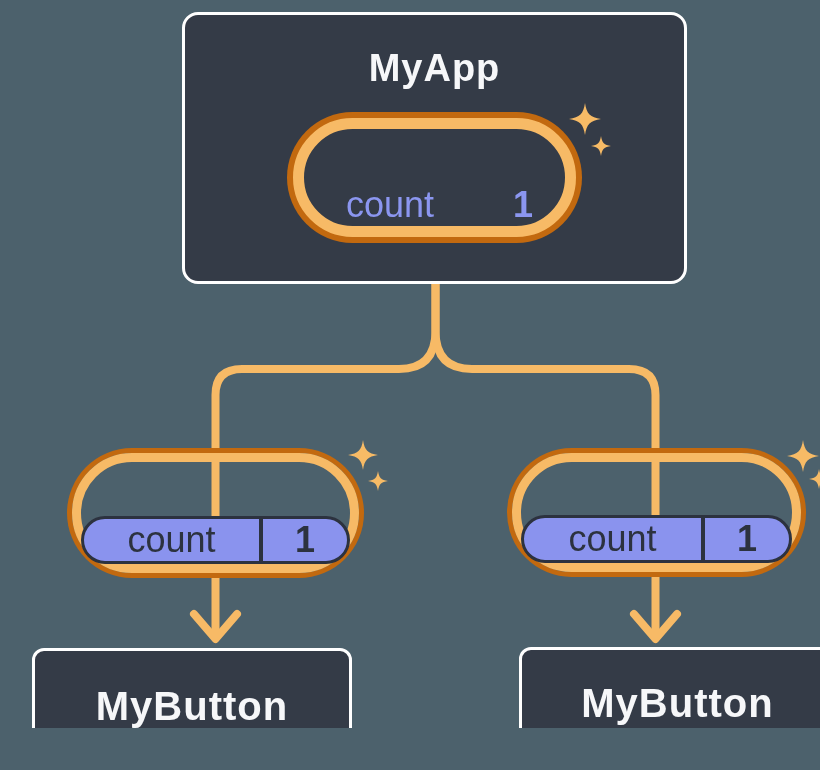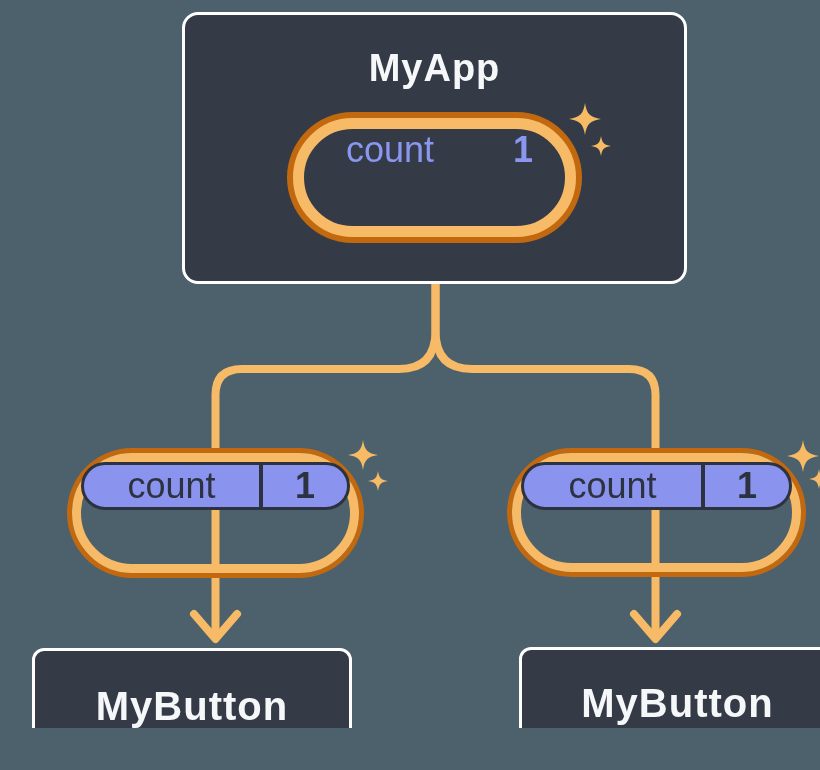--- a/index.html
+++ b/index.html
@@ -18,21 +18,21 @@
   .node{position:absolute; background:var(--node-fill); border:3px solid var(--node-border);
         box-sizing:border-box; z-index:2; display:flex; align-items:center; justify-content:center;}
   .node-root{left:158px; top:12px; width:505px; height:272px; border-radius:16px;
              flex-direction:column; justify-content:flex-start;}
   .node-title{color:var(--node-text); font-size:38px; font-weight:600; letter-spacing:1px; margin-top:32px;}
   .node-child-left{left:8px;  top:648px; width:320px; height:117px; border-radius:12px;}
   .node-child-right{left:495px; top:647px; width:317px; height:113px; border-radius:12px;}
   .node-child-title{color:var(--node-text); font-size:40px; font-weight:700; letter-spacing:1px;}
 
   
-  .pill{position:absolute; box-sizing:border-box; display:flex; align-items:flex-start; z-index:3;}
+  .pill{position:absolute; box-sizing:border-box; display:flex; align-items:flex-end; z-index:3;}
   .pill-dark{left:269px; top:118px; width:283px; height:119px;
              border:11px solid var(--pill-ring-light); box-shadow:0 0 0 6px var(--pill-ring-dark);
              border-radius:70px; background:var(--node-fill); overflow:hidden;}
   .pill-dark .pill-key{flex:1; display:flex; align-items:center; justify-content:center;
              color:var(--pill-text-purple); font-size:36px;}
   .pill-dark .pill-divider{width:5px; background:var(--pill-ring-light);}
   .pill-dark .pill-value{width:84px; display:flex; align-items:center; justify-content:center;
              color:var(--pill-text-purple); font-size:36px; font-weight:700;}
 
   .pill-light{border:9px solid var(--pill-ring-light); box-shadow:0 0 0 5px var(--pill-ring-dark);

